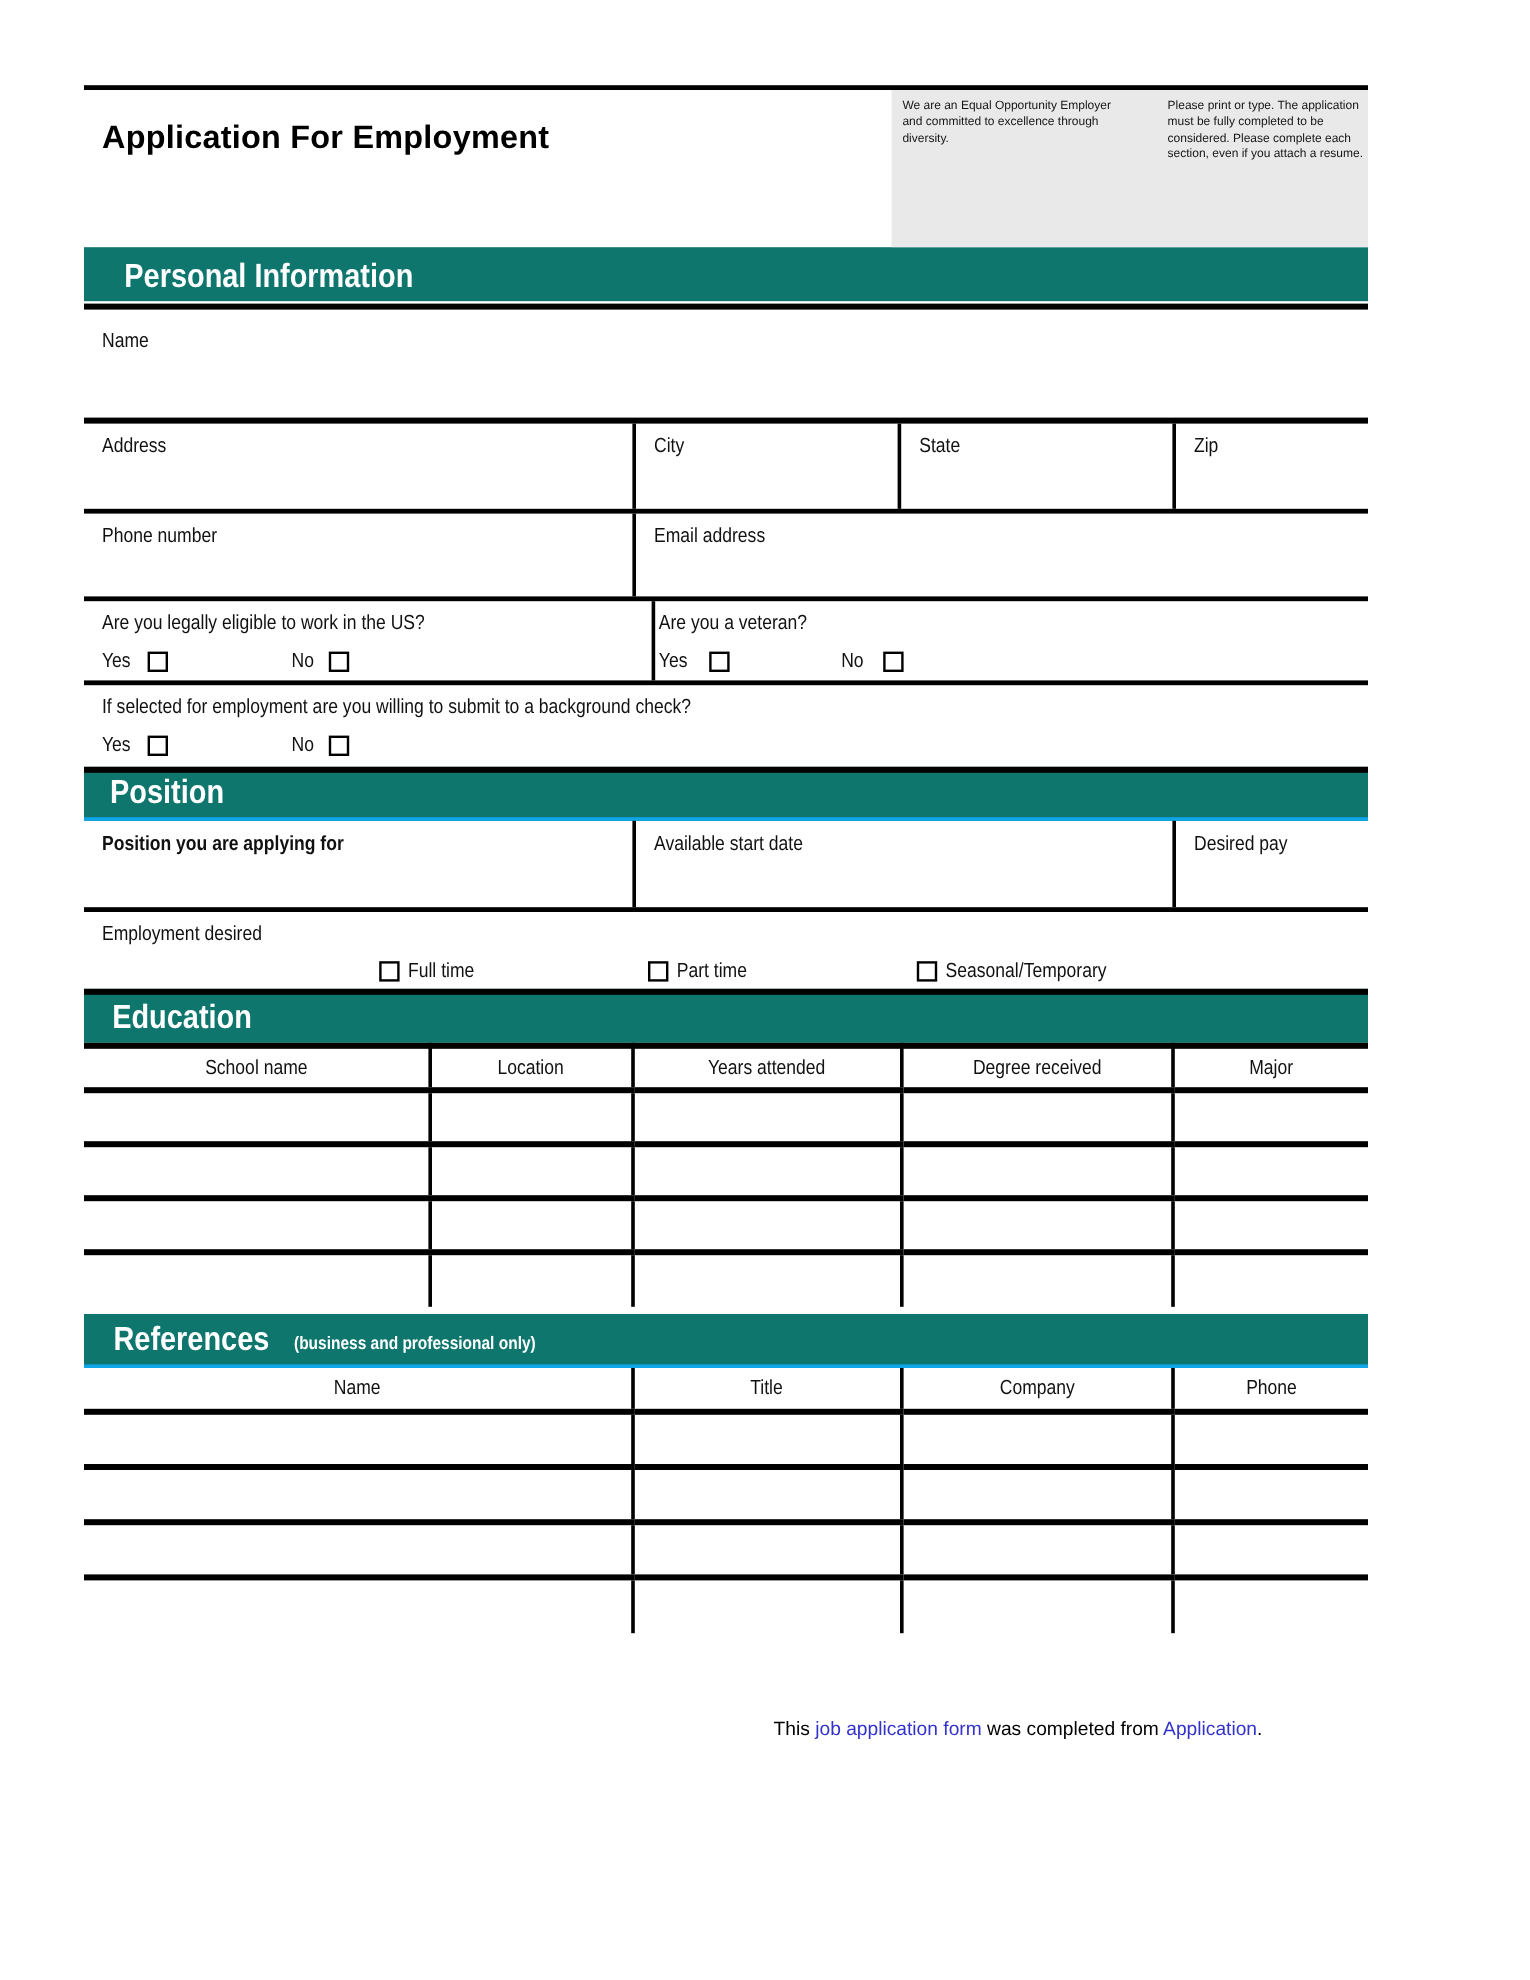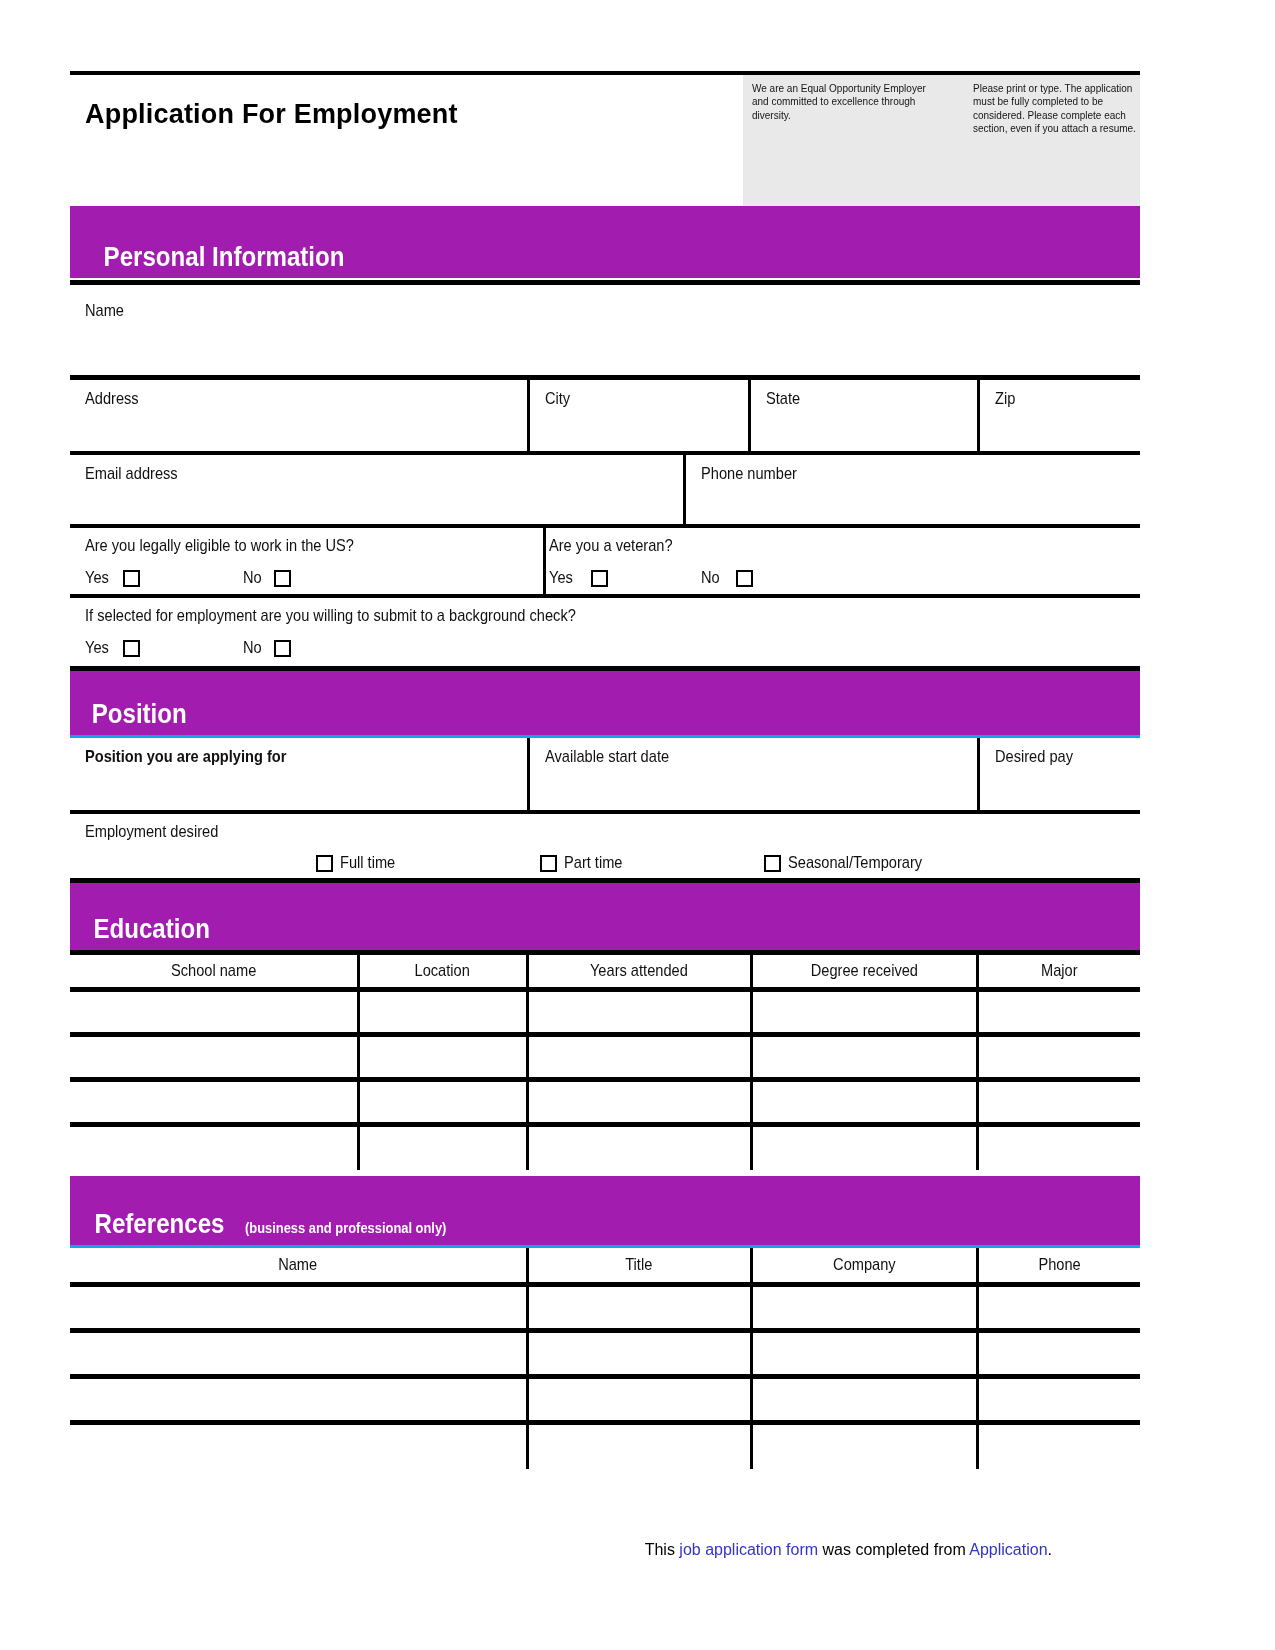--- a/index.html
+++ b/index.html
@@ -20,21 +20,21 @@
 
   
   .header { display:flex; justify-content:space-between; height:131px; }
   .title { font-size:27px; font-weight:bold; letter-spacing:.2px; margin-top:24px; margin-left:15px; color:#000; }
   .notice { width:397px; background:#E9E9E9; padding:7px 4px 7px 9px; display:flex; gap:36px; }
   .notice p { font-size:10px; line-height:1.34; color:#151515; }
   .notice .n1 { width:185px; }
   .notice .n2 { width:163px; }
 
   
-  .bar { background:#a21caf; height:72px; display:flex; align-items:flex-end; padding:0 0 5px 14px; }
+  .bar { background:#0f766e; height:45px; display:flex; align-items:flex-end; padding:0 0 5px 14px; }
   .bar .t { color:#fff; font-size:28px; font-weight:bold; }
   .bar .t2 { color:#fff; font-size:15px; font-weight:bold; margin:0 0 4px 10px; }
   .bar-underline { height:5px; background:#000; margin-top:2px; }
   .sec-top { border-top:5px solid #000; }
   .bar-edge { border-bottom:3px solid #0ea5e9; }
 
   
   .row { display:flex; }
   .cell { padding:9px 6px 0 15px; }
   .cell + .cell { border-left:3px solid #000; }
@@ -106,22 +106,22 @@
   </div>
 
   <div class="row addr-row">
     <div class="cell w-addr"><span class="lbl c">Address</span></div>
     <div class="cell w-city"><span class="lbl c">City</span></div>
     <div class="cell w-state"><span class="lbl c">State</span></div>
     <div class="cell w-zip"><span class="lbl c">Zip</span></div>
   </div>
 
   <div class="row phone-row">
+    <div class="cell w-half"><span class="lbl c">Phone number</span></div>
     <div class="cell w-rest"><span class="lbl c">Email address</span></div>
-    <div class="cell w-half"><span class="lbl c">Phone number</span></div>
   </div>
 
   <div class="row elig-row">
     <div class="cell w-half">
       <div class="q c">Are you legally eligible to work in the US?</div>
       <div class="yn">
         <span class="c">Yes</span>
         <span class="box"></span>
         <span class="no c">No</span>
         <span class="box"></span>

